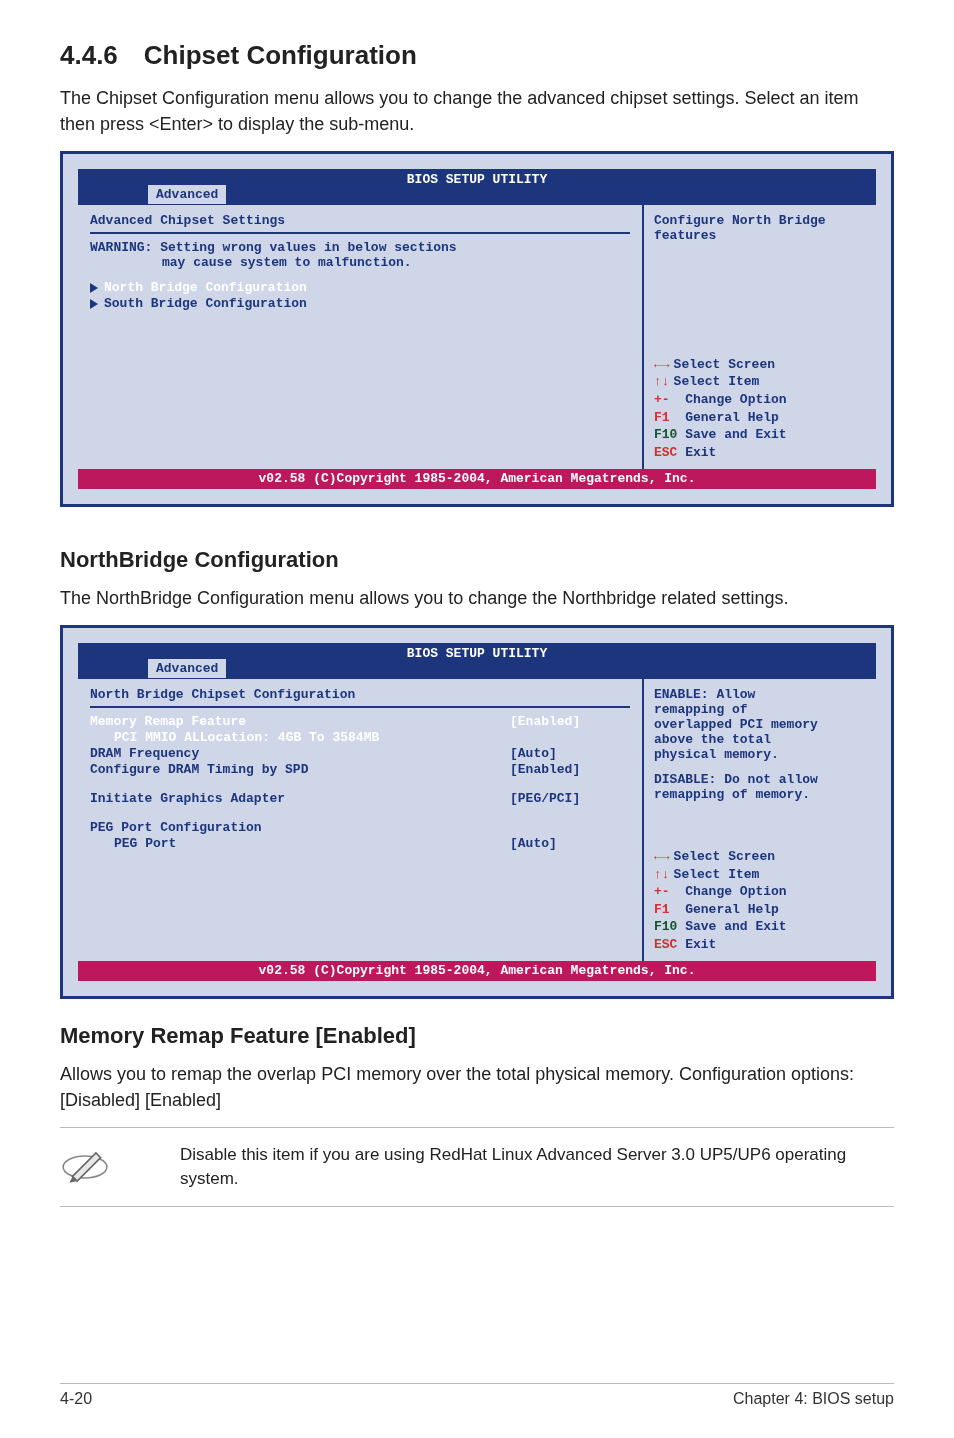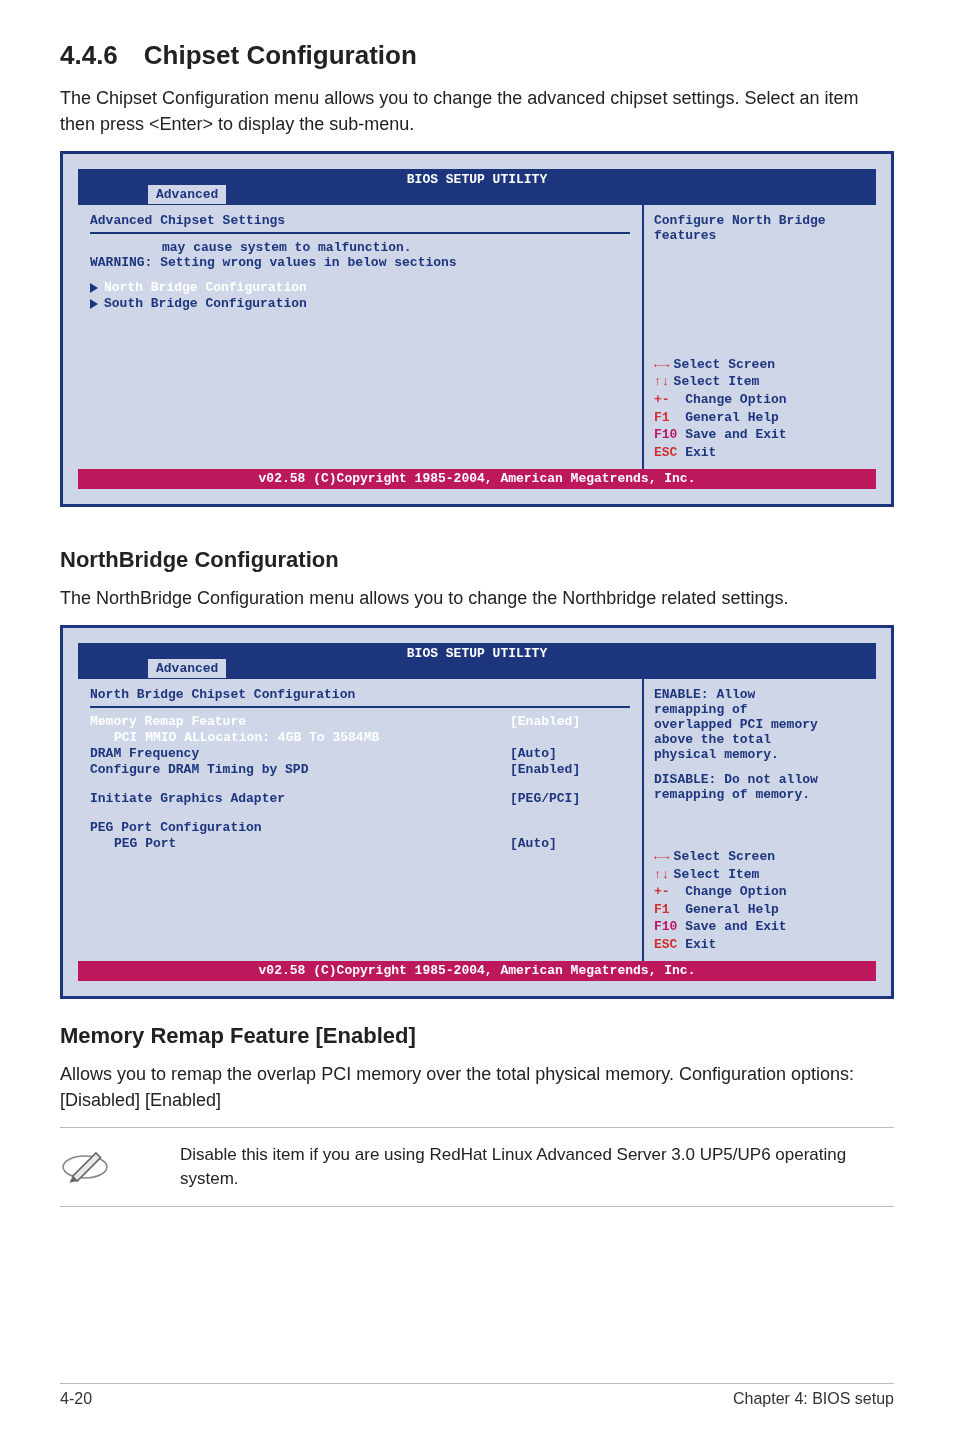--- a/index.html
+++ b/index.html
@@ -117,21 +117,21 @@
   .bios-help-top {
     min-height: 90px;
   }
   .bios-help-bottom {
     line-height: 1.35;
   }
   .arrows-lr::before { content: "←→"; color: #d03030; margin-right: 4px; }
   .arrows-ud::before { content: "↑↓"; color: #d03030; margin-right: 4px; }
   .key-pm { color: #d03030; }
   .key-f1 { color: #d03030; }
-  .key-f10 { color: #be185d; margin-top: 8px; }
+  .key-f10 { color: #14532d; margin-top: 8px; }
   .key-esc { color: #d03030; }
   .bios-footer {
     background: #be185d;
     color: #fff;
     text-align: center;
     padding: 2px 0 3px 0;
   }
   .row {
     display: flex;
     justify-content: space-between;
@@ -185,22 +185,22 @@
   <div class="bios-box">
     <div class="bios-titlebar">
       <span class="bios-title-text">BIOS SETUP UTILITY</span>
       <span class="bios-tab">Advanced</span>
     </div>
     <div class="bios-body">
       <div class="bios-left">
         <div class="bios-subtitle">Advanced Chipset Settings</div>
         <hr class="bios-hr">
         <div class="bios-warning">
+          <div>WARNING: Setting wrong values in below sections</div>
           <div style="padding-left: 72px;">may cause system to malfunction.</div>
-          <div>WARNING: Setting wrong values in below sections</div>
         </div>
         <div class="bios-menu-item">
           <span class="tri"></span>
           <span style="color:#fff;">North Bridge Configuration</span>
         </div>
         <div class="bios-menu-item dark">
           <span class="tri"></span>
           <span>South Bridge Configuration</span>
         </div>
       </div>

